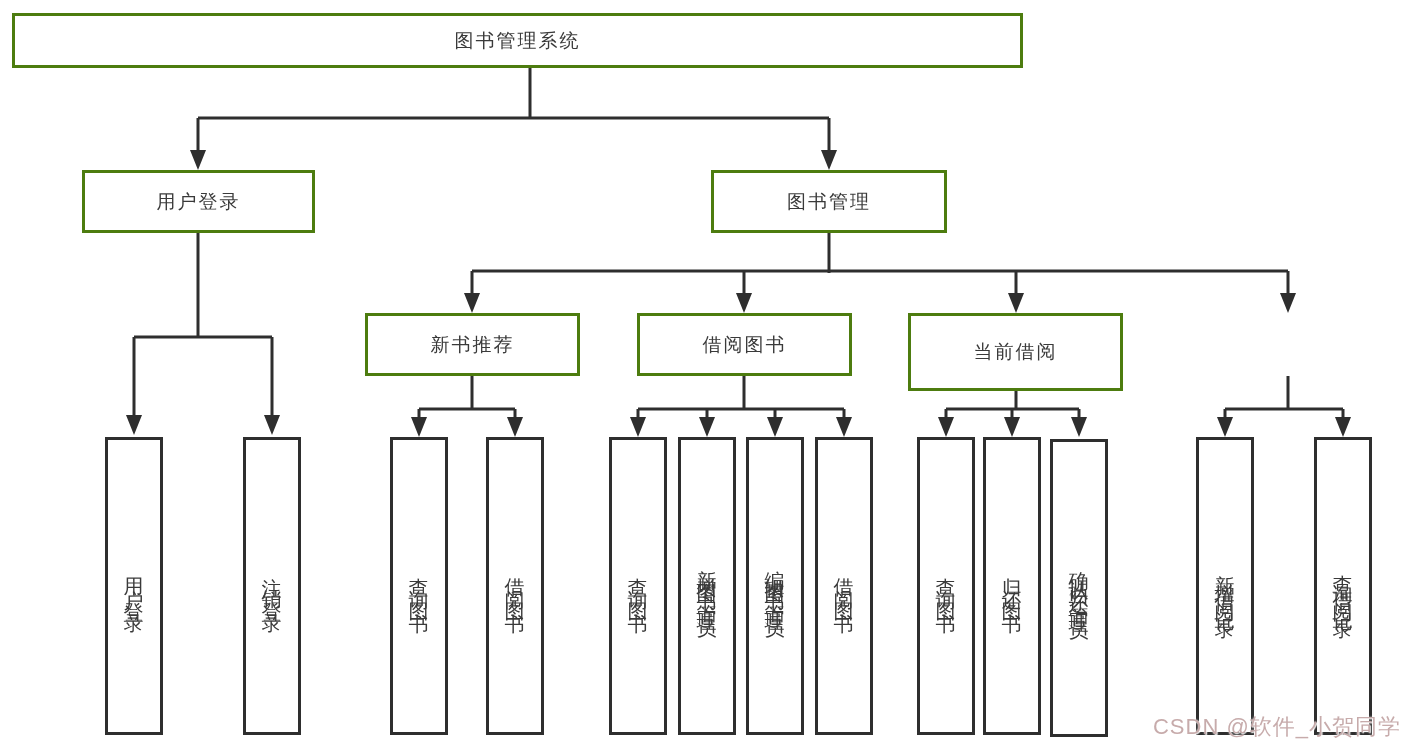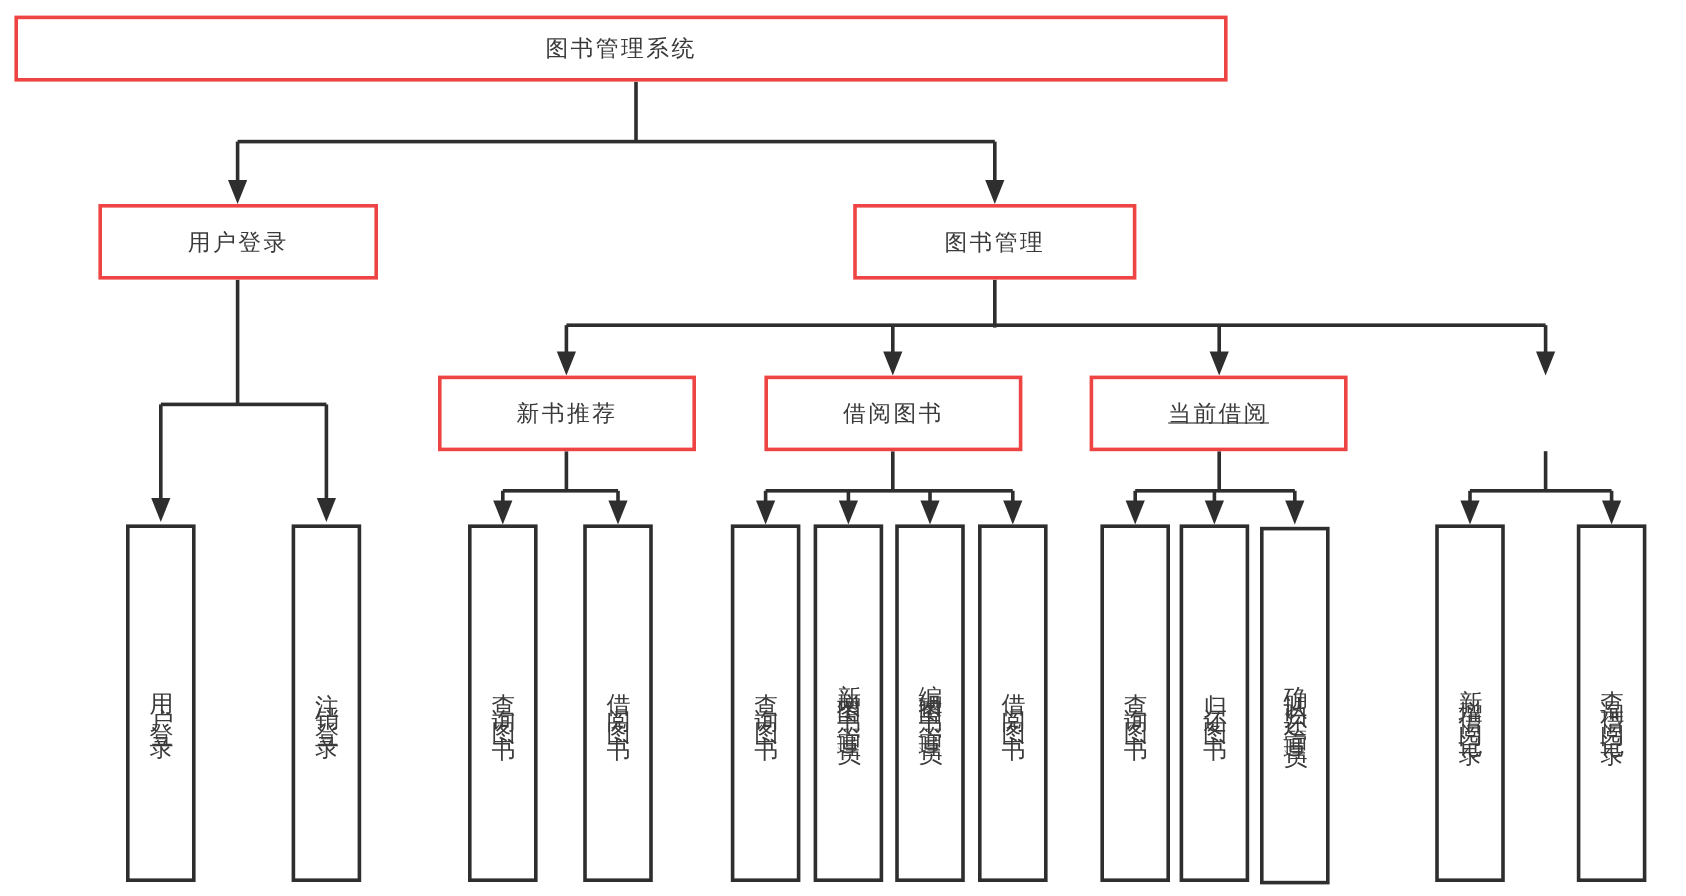--- a/index.html
+++ b/index.html
@@ -12,21 +12,21 @@
   }
   
   .v{position:absolute;width:3px;background:#2e2e2e;transform:translateX(-50%);}
   .h{position:absolute;height:3px;background:#2e2e2e;transform:translateY(-50%);}
   .ah{position:absolute;width:0;height:0;
       border-left:8px solid transparent;border-right:8px solid transparent;
       border-top:20px solid #2e2e2e;transform:translateX(-50%);}
   
   .hbox{
     position:absolute;box-sizing:border-box;
-    border:3px solid #ef4444;background:#fff;
+    border:3px solid #4d7c0f;background:#fff;
     display:flex;align-items:center;justify-content:center;
     font-size:19px;color:#3a3a3a;letter-spacing:2px;white-space:nowrap;
   }
   .vbox{
     position:absolute;box-sizing:border-box;
     border:3px solid #2e2e2e;background:#fff;
   }
   .vtext{
     position:absolute;top:50%;left:50%;transform:translate(-50%,-50%);
     writing-mode:vertical-rl;text-orientation:mixed;
@@ -115,21 +115,21 @@
   <div class="hbox" style="left:711px;top:170px;width:236px;height:63px;">
     <span>图书管理</span>
   </div>
 
   <div class="hbox" style="left:365px;top:313px;width:215px;height:63px;">
     <span>新书推荐</span>
   </div>
   <div class="hbox" style="left:637px;top:313px;width:215px;height:63px;">
     <span>借阅图书</span>
   </div>
-  <div class="hbox" style="left:908px;top:313px;width:215px;height:63px;text-decoration:underline;">
+  <div class="hbox" style="left:908px;top:313px;width:215px;height:78px;">
     <span>当前借阅</span>
   </div>
 
   <div class="vbox" style="left:105px;top:437px;width:58px;height:298px;">
     <span class="vtext" style="letter-spacing: 12px;">用户登录</span>
   </div>
   <div class="vbox" style="left:243px;top:437px;width:58px;height:298px;">
     <span class="vtext" style="letter-spacing: 12px;">注销登录</span>
   </div>
 
@@ -163,14 +163,15 @@
     <span class="vtext" style="letter-spacing: 7px;">确认归还（管理员）</span>
   </div>
 
   <div class="vbox" style="left:1196px;top:437px;width:58px;height:298px;">
     <span class="vtext" style="letter-spacing: 9px;">新增借阅记录</span>
   </div>
   <div class="vbox" style="left:1314px;top:437px;width:58px;height:298px;">
     <span class="vtext" style="letter-spacing: 9px;">查询借阅记录</span>
   </div>
 
+  <div class="watermark">CSDN @软件_小贺同学</div>
 
 </div>
 
 </body></html>

